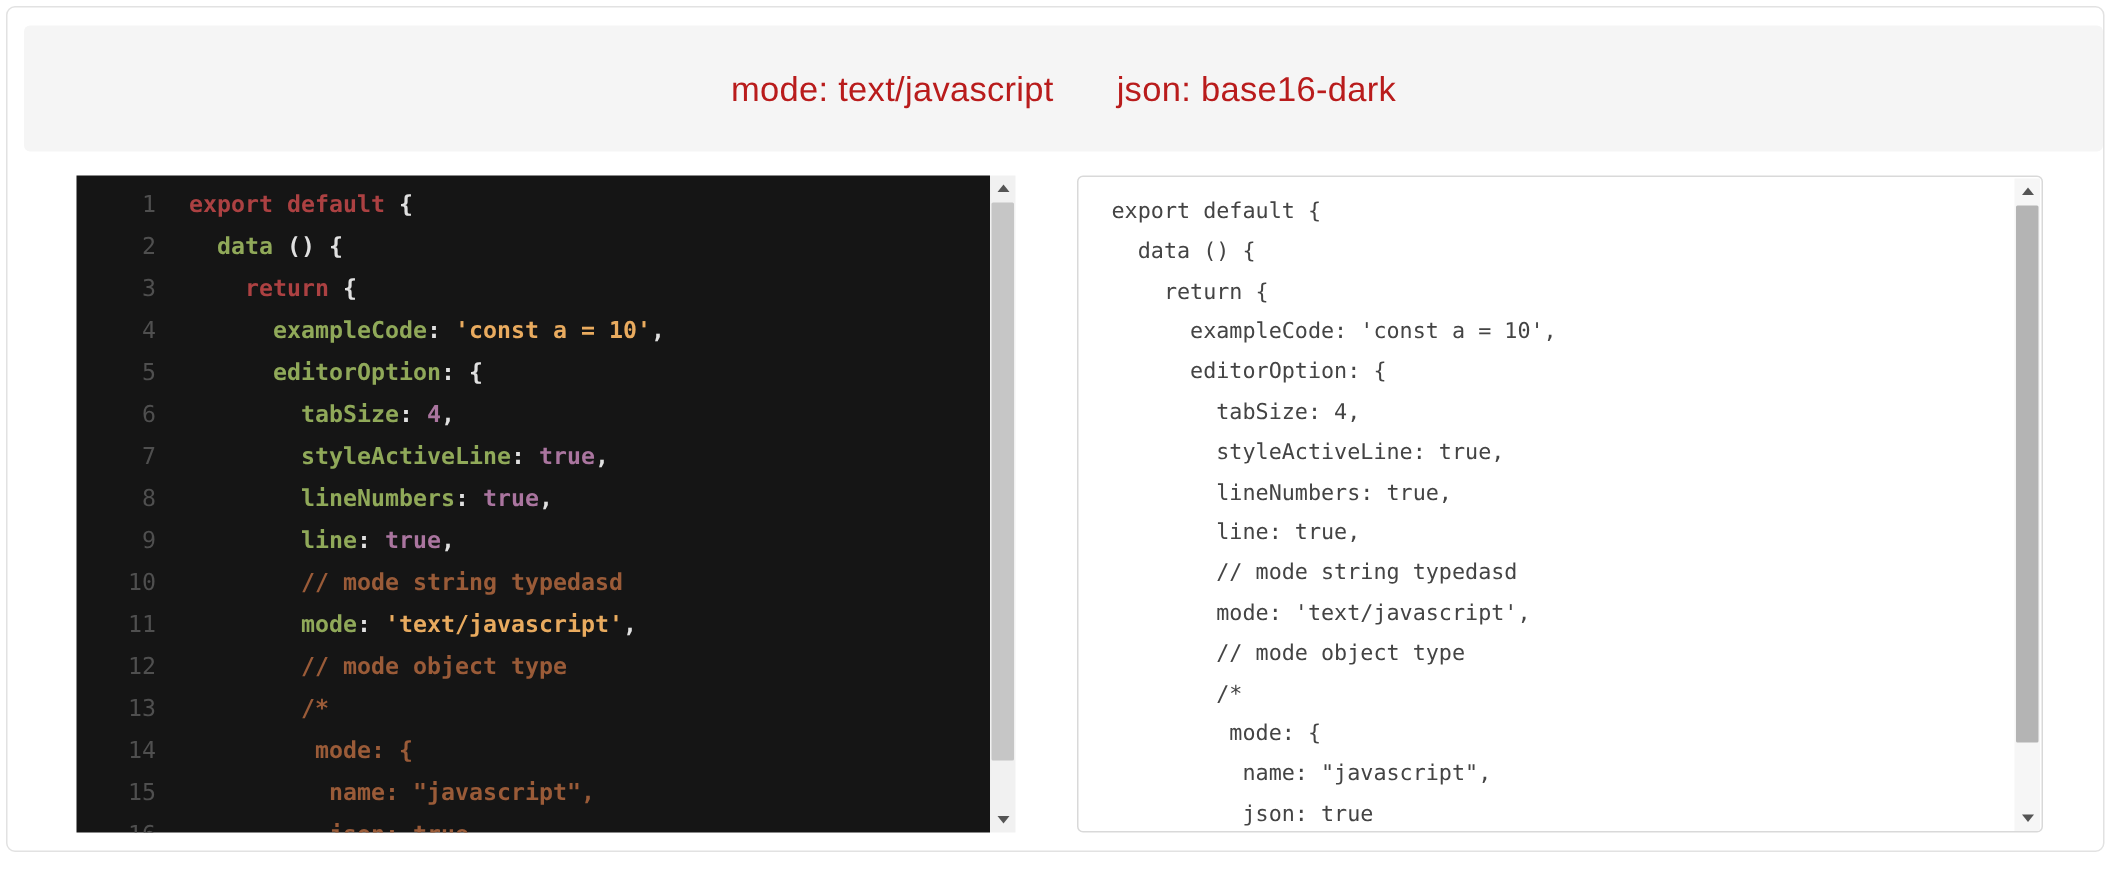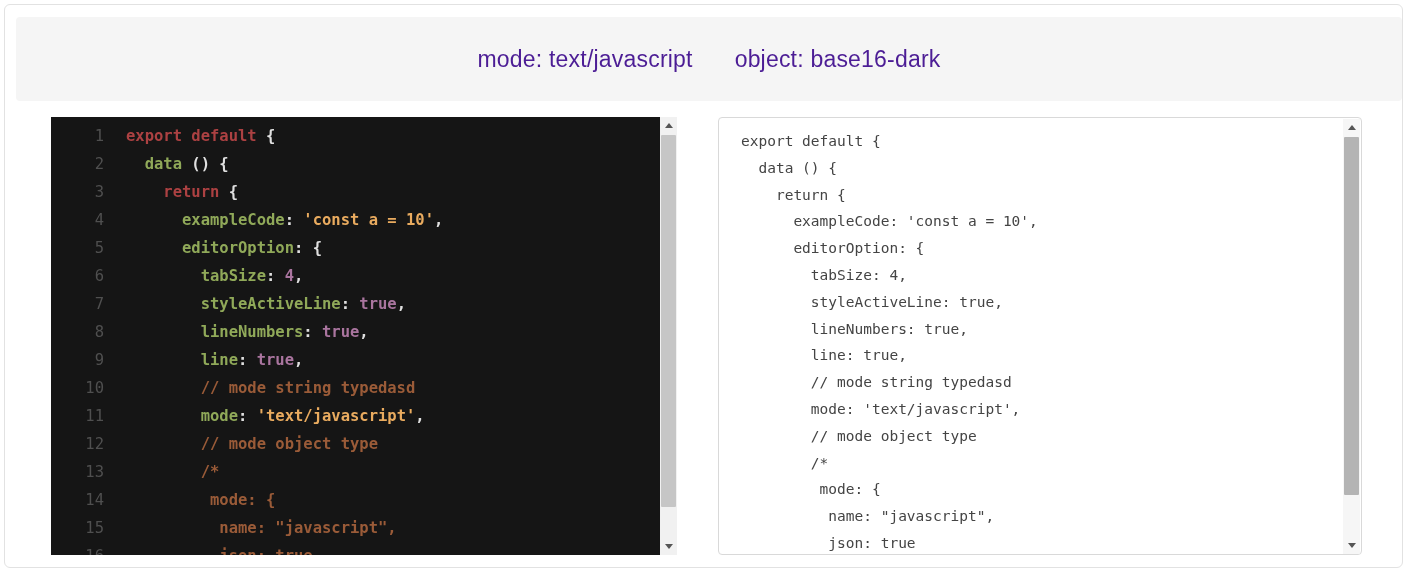--- a/index.html
+++ b/index.html
@@ -5,21 +5,21 @@
   * { margin:0; padding:0; box-sizing:border-box; }
   html,body { width:1408px; height:582px; background:#ffffff; font-family:"Liberation Sans", sans-serif; }
   .frame {
     position:absolute; left:4px; top:4px; width:1399px; height:564px;
     border:1px solid #e2e2e2; border-radius:6px; background:#fff;
   }
   .header {
     position:absolute; left:11px; top:12px; width:1386px; height:84px;
     background:#f5f5f5; border-radius:4px;
     display:flex; align-items:center; justify-content:center; gap:42px;
-    font-size:23px; color:#4c1d95; letter-spacing:0.2px;
+    font-size:23px; color:#b91c1c; letter-spacing:0.2px;
   }
   
   .editor-wrap { position:absolute; left:46px; top:112px; width:626px; height:438px; display:flex; }
   .editor {
     width:609px; height:438px; background:#151515; overflow:hidden;
     font-family:"DejaVu Sans Mono","Liberation Mono",monospace;
     font-size:15.5px; line-height:28px; font-weight:bold;
     padding-top:5px; white-space:pre;
   }
   .code-line { display:flex; height:28px; }
@@ -50,21 +50,21 @@
   }
   .preview-panel .sbar { position:absolute; right:1px; top:1px; width:17px; height:435px; background:#f6f6f6; }
 </style>
 </head>
 <body>
 
 <div class="frame">
 
   <div class="header" style="background: rgb(245, 245, 245);">
     <span>mode: text/javascript</span>
-    <span>object: base16-dark</span>
+    <span>json: base16-dark</span>
   </div>
 
   <div class="editor-wrap">
     <div class="editor" style="background: rgb(21, 21, 21);"><div class="code-line"><span class="gutter" style="color: rgb(79, 79, 79);">1</span><span class="code-text"><span style="color: rgb(172, 65, 66);">export</span><span style="color: rgb(224, 224, 224);"> </span><span style="color: rgb(172, 65, 66);">default</span><span style="color: rgb(224, 224, 224);"> {</span></span></div><div class="code-line"><span class="gutter" style="color: rgb(79, 79, 79);">2</span><span class="code-text"><span style="color: rgb(224, 224, 224);">  </span><span style="color: rgb(144, 169, 89);">data</span><span style="color: rgb(224, 224, 224);"> () {</span></span></div><div class="code-line"><span class="gutter" style="color: rgb(79, 79, 79);">3</span><span class="code-text"><span style="color: rgb(224, 224, 224);">    </span><span style="color: rgb(172, 65, 66);">return</span><span style="color: rgb(224, 224, 224);"> {</span></span></div><div class="code-line"><span class="gutter" style="color: rgb(79, 79, 79);">4</span><span class="code-text"><span style="color: rgb(224, 224, 224);">      </span><span style="color: rgb(144, 169, 89);">exampleCode</span><span style="color: rgb(224, 224, 224);">: </span><span style="color: rgb(233, 171, 95);">'const a = 10'</span><span style="color: rgb(224, 224, 224);">,</span></span></div><div class="code-line"><span class="gutter" style="color: rgb(79, 79, 79);">5</span><span class="code-text"><span style="color: rgb(224, 224, 224);">      </span><span style="color: rgb(144, 169, 89);">editorOption</span><span style="color: rgb(224, 224, 224);">: {</span></span></div><div class="code-line"><span class="gutter" style="color: rgb(79, 79, 79);">6</span><span class="code-text"><span style="color: rgb(224, 224, 224);">        </span><span style="color: rgb(144, 169, 89);">tabSize</span><span style="color: rgb(224, 224, 224);">: </span><span style="color: rgb(170, 117, 159);">4</span><span style="color: rgb(224, 224, 224);">,</span></span></div><div class="code-line"><span class="gutter" style="color: rgb(79, 79, 79);">7</span><span class="code-text"><span style="color: rgb(224, 224, 224);">        </span><span style="color: rgb(144, 169, 89);">styleActiveLine</span><span style="color: rgb(224, 224, 224);">: </span><span style="color: rgb(170, 117, 159);">true</span><span style="color: rgb(224, 224, 224);">,</span></span></div><div class="code-line"><span class="gutter" style="color: rgb(79, 79, 79);">8</span><span class="code-text"><span style="color: rgb(224, 224, 224);">        </span><span style="color: rgb(144, 169, 89);">lineNumbers</span><span style="color: rgb(224, 224, 224);">: </span><span style="color: rgb(170, 117, 159);">true</span><span style="color: rgb(224, 224, 224);">,</span></span></div><div class="code-line"><span class="gutter" style="color: rgb(79, 79, 79);">9</span><span class="code-text"><span style="color: rgb(224, 224, 224);">        </span><span style="color: rgb(144, 169, 89);">line</span><span style="color: rgb(224, 224, 224);">: </span><span style="color: rgb(170, 117, 159);">true</span><span style="color: rgb(224, 224, 224);">,</span></span></div><div class="code-line"><span class="gutter" style="color: rgb(79, 79, 79);">10</span><span class="code-text"><span style="color: rgb(224, 224, 224);">        </span><span style="color: rgb(154, 91, 56);">// mode string typedasd</span></span></div><div class="code-line"><span class="gutter" style="color: rgb(79, 79, 79);">11</span><span class="code-text"><span style="color: rgb(224, 224, 224);">        </span><span style="color: rgb(144, 169, 89);">mode</span><span style="color: rgb(224, 224, 224);">: </span><span style="color: rgb(233, 171, 95);">'text/javascript'</span><span style="color: rgb(224, 224, 224);">,</span></span></div><div class="code-line"><span class="gutter" style="color: rgb(79, 79, 79);">12</span><span class="code-text"><span style="color: rgb(224, 224, 224);">        </span><span style="color: rgb(154, 91, 56);">// mode object type</span></span></div><div class="code-line"><span class="gutter" style="color: rgb(79, 79, 79);">13</span><span class="code-text"><span style="color: rgb(224, 224, 224);">        </span><span style="color: rgb(154, 91, 56);">/*</span></span></div><div class="code-line"><span class="gutter" style="color: rgb(79, 79, 79);">14</span><span class="code-text"><span style="color: rgb(224, 224, 224);">         </span><span style="color: rgb(154, 91, 56);">mode: {</span></span></div><div class="code-line"><span class="gutter" style="color: rgb(79, 79, 79);">15</span><span class="code-text"><span style="color: rgb(224, 224, 224);">          </span><span style="color: rgb(154, 91, 56);">name: "javascript",</span></span></div><div class="code-line"><span class="gutter" style="color: rgb(79, 79, 79);">16</span><span class="code-text"><span style="color: rgb(224, 224, 224);">          </span><span style="color: rgb(154, 91, 56);">json: true</span></span></div></div>
     <div class="sbar left-sb">
       <div class="btn up">
           <span class="tri-up"></span>
         </div>
       <div class="thumb"></div>
       <div class="btn down">

